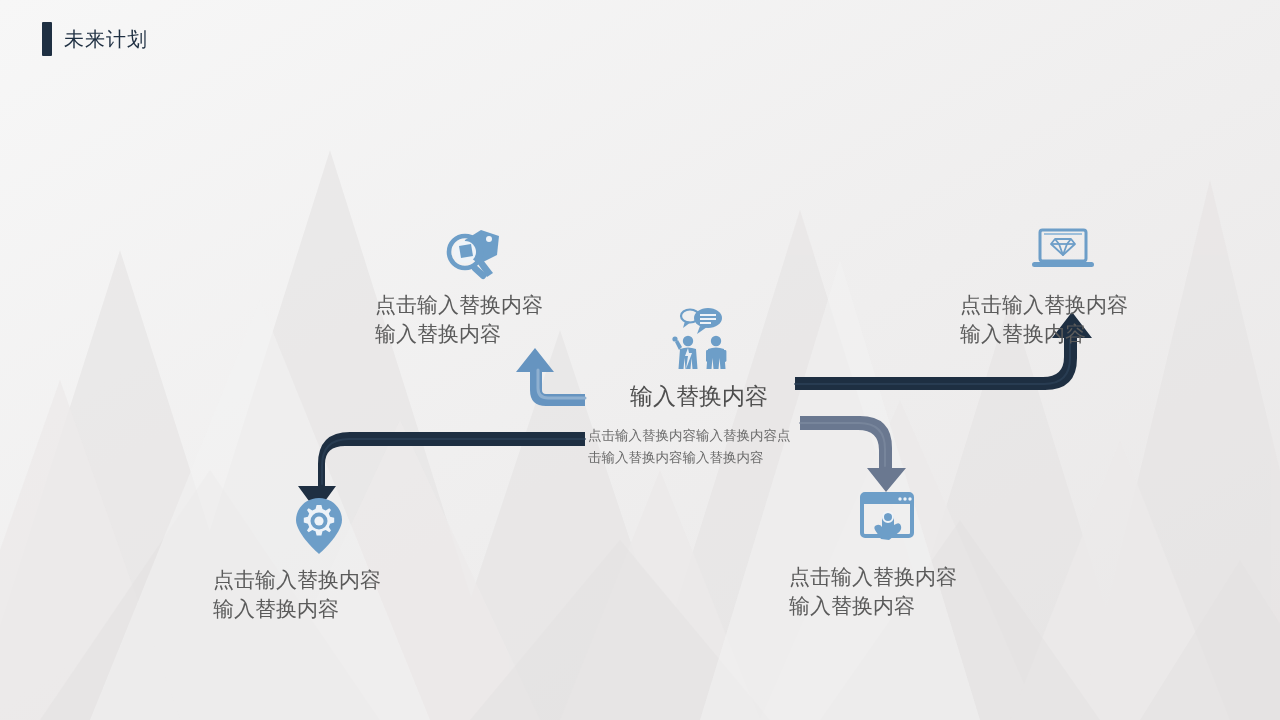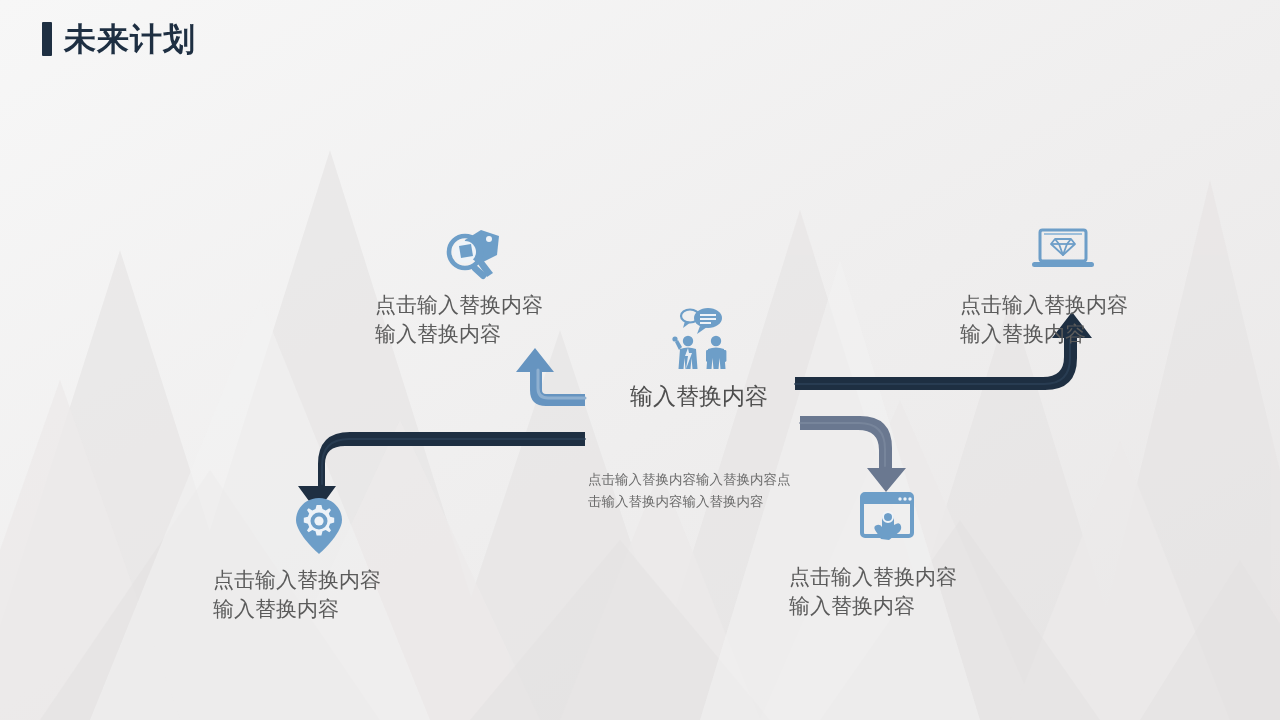--- a/index.html
+++ b/index.html
@@ -22,21 +22,21 @@
   }
   
   #title-block{
     position:absolute;left:42px;top:22px;
     display:flex;align-items:center;gap:12px;
   }
   #title-bar{
     width:10px;height:34px;background:#1e2f42;border-radius:1px;
   }
   #title-text{
-    font-size:32px;font-weight:bold;color:#1e2f42;letter-spacing:1px;
+    font-size:20px;font-weight:normal;color:#1e2f42;letter-spacing:1px;
     line-height:34px;white-space:nowrap;
   }
   
   #arrows{position:absolute;left:0;top:0;width:1280px;height:720px;}
   
   .icon-wrap{position:absolute;}
   
   .node-text{
     position:absolute;
     color:#5b5b5b;
@@ -51,21 +51,20 @@
     line-height:30px;
     white-space:nowrap;
   }
   #center-body{
     position:absolute;
     color:#6a6a6a;
     font-size:13.5px;
     line-height:22px;
     width:208px;
     text-align:left;
-    margin-top:44px;
   }
 </style>
 </head>
 <body>
 
 <div id="slide">
 
   <svg id="bg-pattern" viewBox="0 0 1280 720" preserveAspectRatio="none">
     <defs>
       <linearGradient id="bgg" x1="0" y1="0" x2="1" y2="1">

